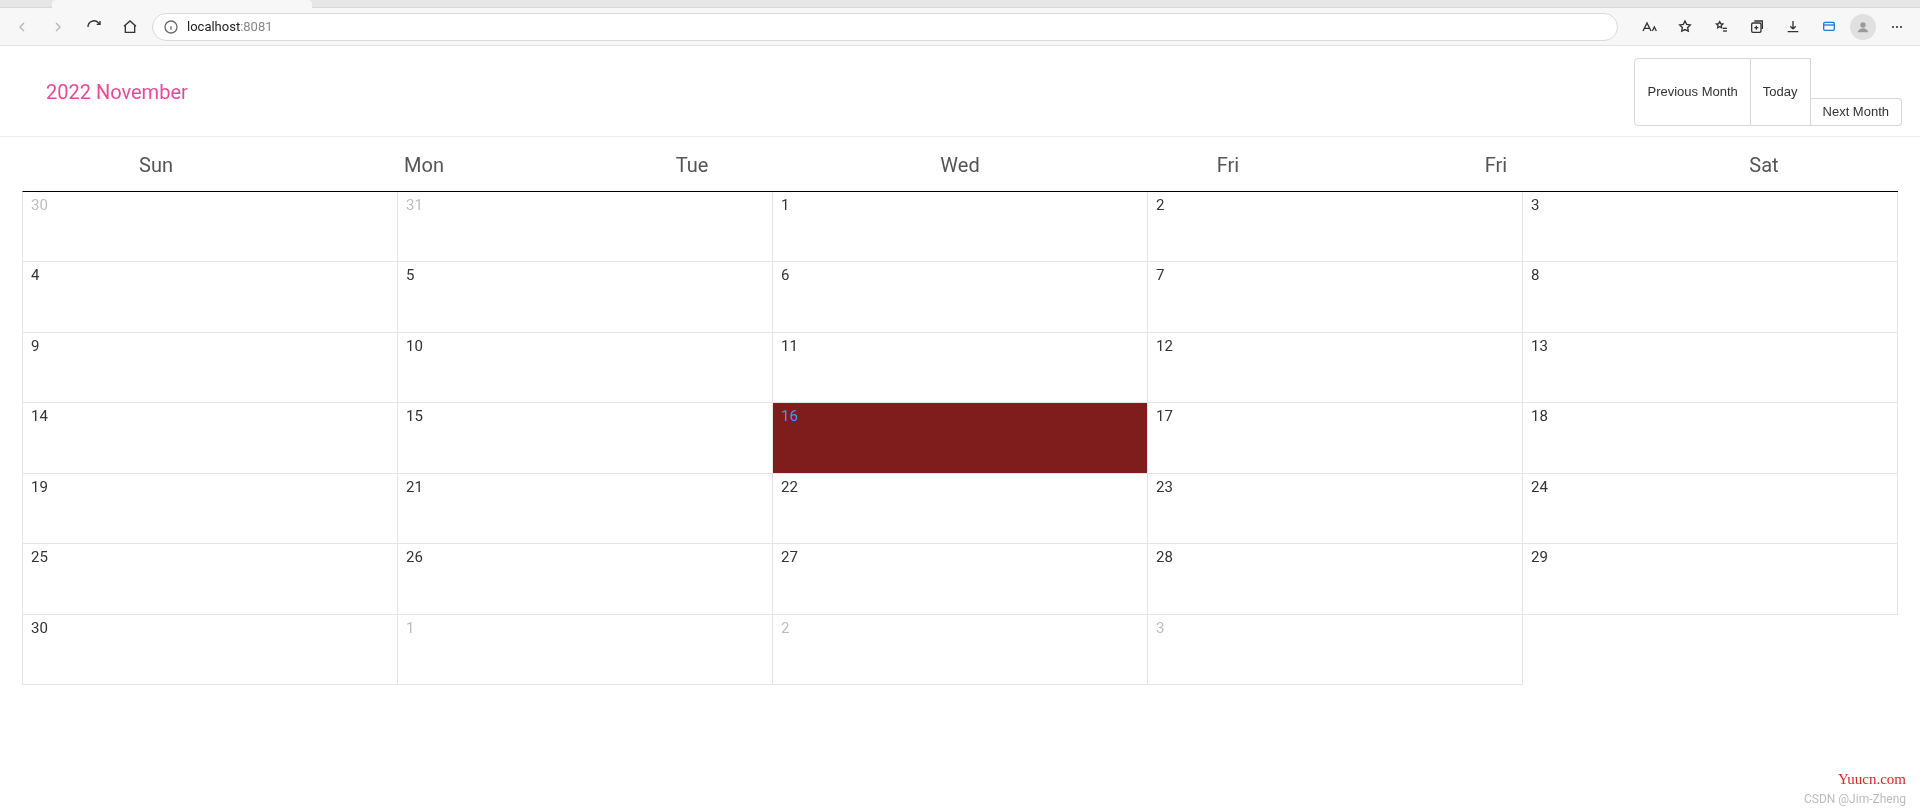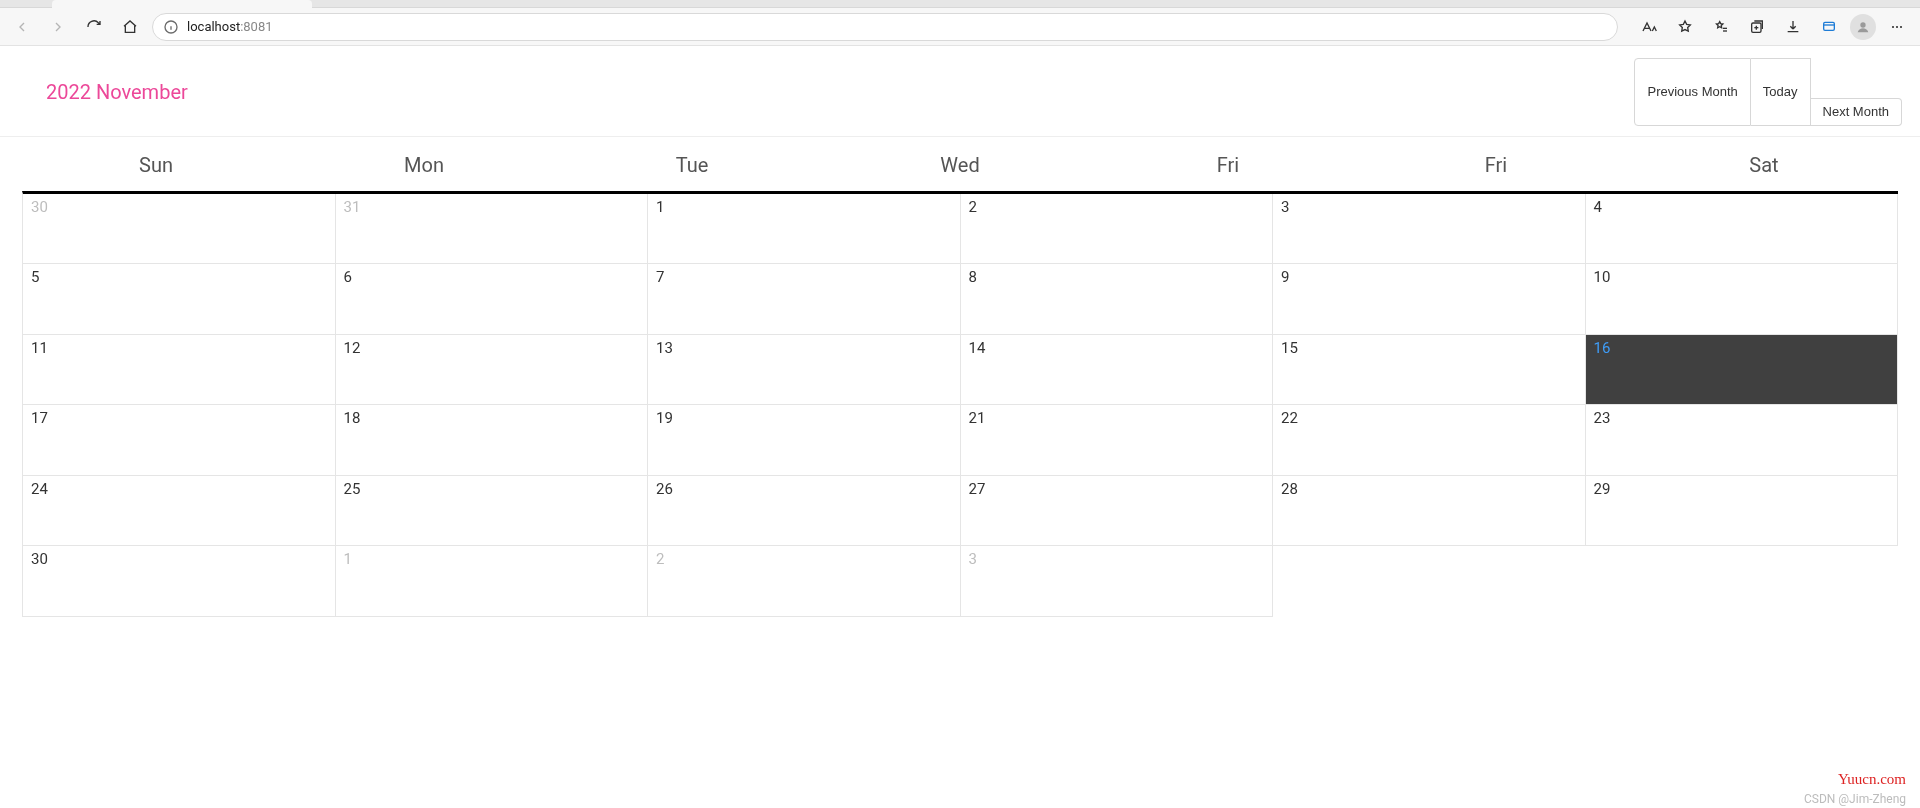--- a/index.html
+++ b/index.html
@@ -44,29 +44,29 @@
   .btn + .btn { border-left: none; }
   .btn:first-child { border-top-left-radius: 4px; border-bottom-left-radius: 4px; }
   .btn:last-child { border-top-right-radius: 4px; border-bottom-right-radius: 4px; margin-top: 40px; }
   
   .cal-wrap { padding: 6px 22px 10px 22px; }
   .dow-row { display: grid; grid-template-columns: repeat(7, 1fr); }
   .dow {
     text-align: center; font-size: 20px; color: #555; padding: 10px 0 14px 0;
   }
   .grid {
-    display: grid; grid-template-columns: repeat(6, 1fr);
-    border-left: 1px solid #e5e5e5; border-top: 3px solid #000000;
+    display: grid; grid-template-columns: repeat(5, 1fr);
+    border-left: 1px solid #e5e5e5; border-top: 1px solid #000000;
   }
   .cell {
     height: 70.5px; border-right: 1px solid #e5e5e5; border-bottom: 1px solid #e5e5e5;
     padding: 4px 0 0 8px; font-size: 15px; color: #333;
   }
   .cell.other { color: #bdbdbd; }
-  .cell.today { background: #404040; color: #3e9cf7; }
+  .cell.today { background: #7f1d1d; color: #3e9cf7; }
   
   .wm1 { position: fixed; right: 14px; bottom: 20px; color: #d22; font-size: 15px; font-family: Liberation Serif, serif; }
   .wm2 { position: fixed; right: 14px; bottom: 2px; color: #bcbcbc; font-size: 12px; }
 </style>
 </head>
 <body>
 
 <div class="chrome-tabs">
   <div class="chrome-active-tab"></div>
 </div>

